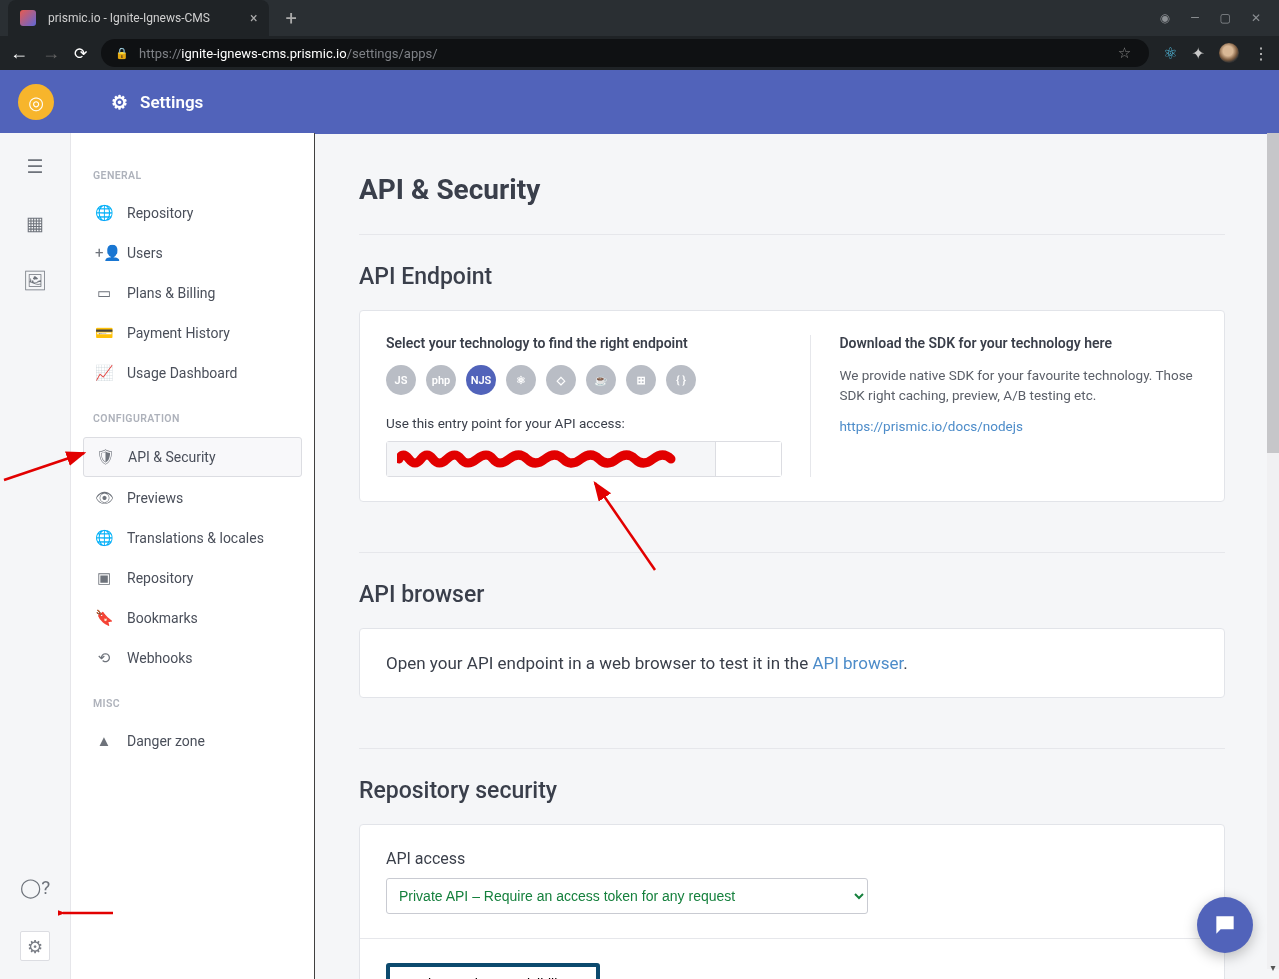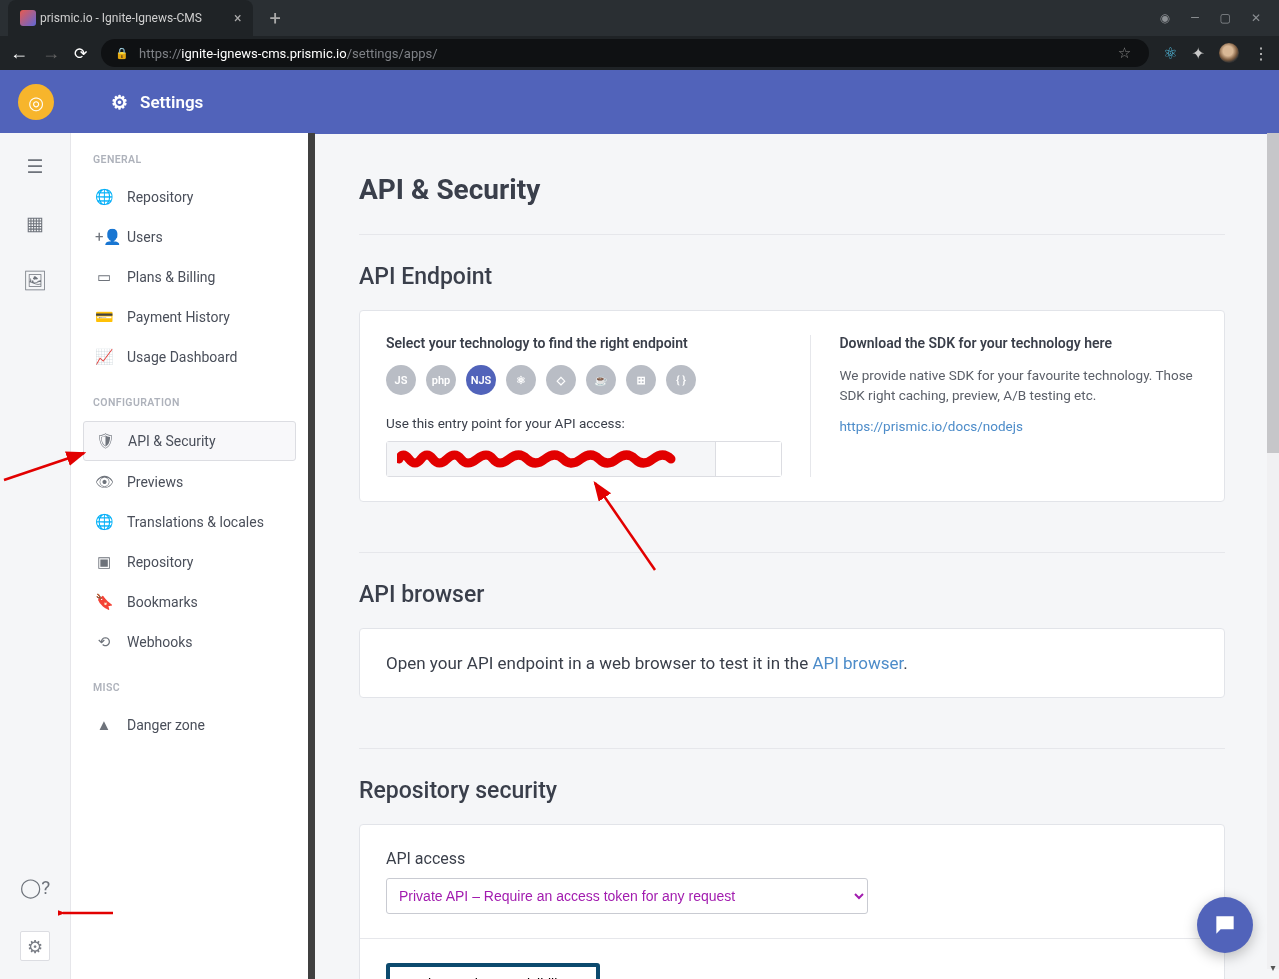--- a/index.html
+++ b/index.html
@@ -18,21 +18,21 @@
       display: flex;
       align-items: center;
       padding: 0 8px;
     }
     .tab {
       background: #1f2326;
       height: 36px;
       display: flex;
       align-items: center;
       padding: 0 12px;
-      gap: 4px;
+      gap: 12px;
       border-radius: 8px 8px 0 0;
       color: #d0d0d0;
       font-size: 12px;
     }
     .favicon {
       width: 16px; height: 16px; border-radius: 3px;
       background: linear-gradient(135deg, #e85a4f, #5e67d8);
     }
     .tab-close { color: #aaa; font-size: 14px; margin-left: 28px; }
     .tab-plus { color: #aaa; font-size: 20px; margin-left: 16px; cursor:pointer; }
@@ -109,22 +109,22 @@
     .rail-bottom { position:absolute; bottom:18px; display:flex; flex-direction:column; gap:32px; align-items:center; width:100%;}
     .gear-btn { width:30px; height:30px; border:1px solid #dcdde2; background:#fff; display:flex; align-items:center; justify-content:center; color:#7a7e86; font-size:18px; border-radius:2px;}
     
     .settings-sidebar {
       position: absolute;
       top: 133px;
       left: 71px;
       width: 244px;
       bottom: 0;
       background: #fff;
-      border-right: 7px solid #404040;
-      padding: 12px 12px;
+      border-right: 1px solid #404040;
+      padding: 28px 12px;
       font-size: 14px;
       color: #434854;
     }
     .sb-heading {
       font-size: 10.5px;
       letter-spacing: 0.4px;
       color: #aeb2bb;
       font-weight: 600;
       margin: 8px 10px 12px;
     }
@@ -208,21 +208,21 @@
     .browser-text a { color:#4d8cc9; text-decoration:none;}
     .form-label { font-size:16px; color:#3a3f4a; margin-bottom:10px;}
     .select {
       width: 482px;
       height: 36px;
       border: 1px solid #c9cbd2;
       border-radius: 3px;
       padding: 0 8px;
       font-size: 14px;
       background: #fff;
-      color:#a21caf;
+      color:#15803d;
     }
     .card-divider { border-top:1px solid #e6e7eb;}
     .btn {
       border: 4px solid #0c4a6e;
       background:#fff;
       padding: 9px 28px;
       border-radius:3px;
       font-size:14px;
       color:#000000;
       cursor:pointer;

